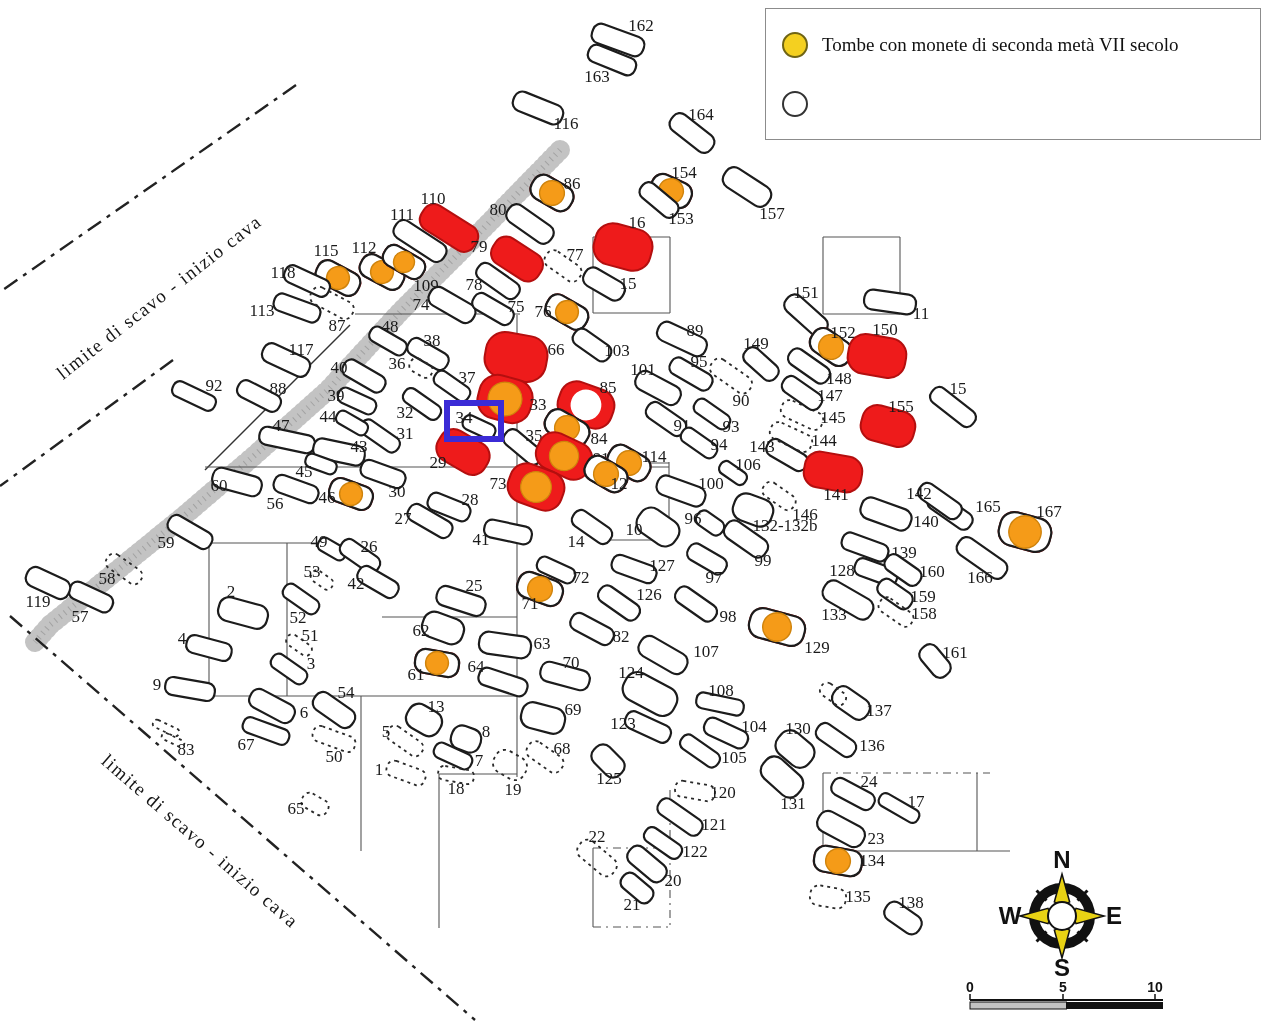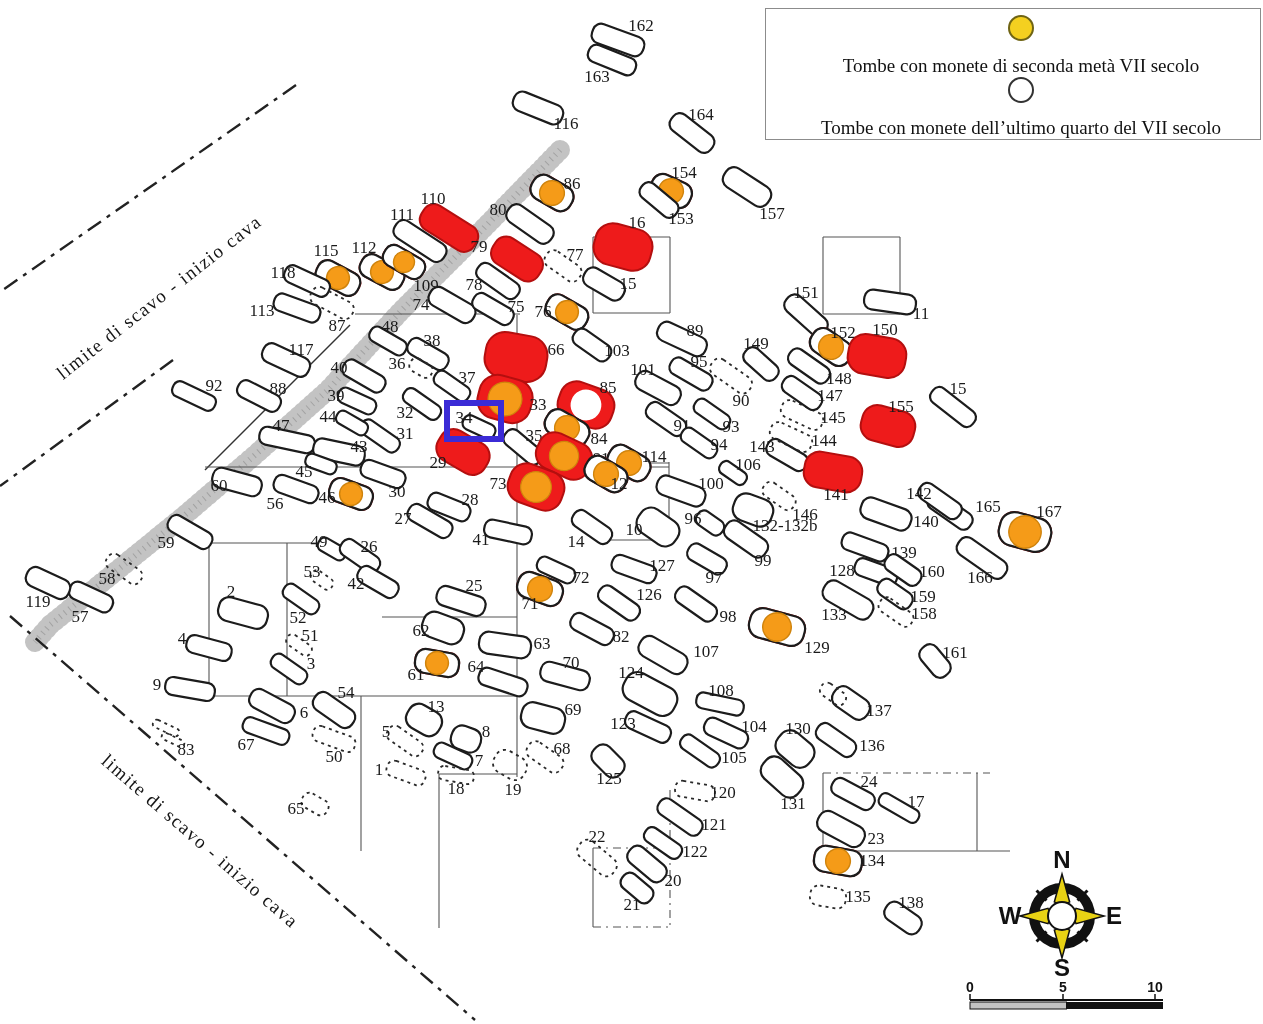--- a/index.html
+++ b/index.html
@@ -3,21 +3,21 @@
 <meta charset="utf-8">
 <style>
   html,body{margin:0;padding:0;background:#fff;}
   body{width:1263px;height:1024px;position:relative;overflow:hidden;
        font-family:"Liberation Serif", serif;}
   #map{position:absolute;left:0;top:0;}
   .legend{position:absolute;left:765px;top:8px;width:496px;height:132px;
           background:#fff;border:1px solid #8c8c8c;box-sizing:border-box;
           display:flex;flex-direction:column;justify-content:space-around;
           padding:6px 0 6px 16px;}
-  .legend-row{display:flex;align-items:center;gap:14px;flex-direction:column;}
+  .legend-row{display:flex;align-items:center;gap:14px;}
   .swatch{width:26px;height:26px;flex:0 0 26px;box-sizing:border-box;}
   .swatch.yellow-circle{border-radius:50%;background:#f4d020;border:2px solid #6f6414;}
   .swatch.white-circle{border-radius:50%;background:#fff;border:2px solid #333;}
   .swatch.red-square{background:#ee1b1b;}
   .legend-label{font-size:19px;color:#111;}
 </style>
 </head>
 <body>
 
 <svg id="map" width="1263" height="1024" viewBox="0 0 1263 1024">
@@ -791,15 +791,14 @@
     </g>
   </svg>
 
 <div class="legend">
   <div class="legend-row">
     <span class="swatch yellow-circle"></span>
     <span class="legend-label">Tombe con monete di seconda metà VII secolo</span>
   </div>
   <div class="legend-row">
     <span class="swatch white-circle"></span>
-    <span class="legend-label">Tombe con monete dell’ultimo quarto del VII secolo</span>
   </div>
 </div>
 
 </body></html>

